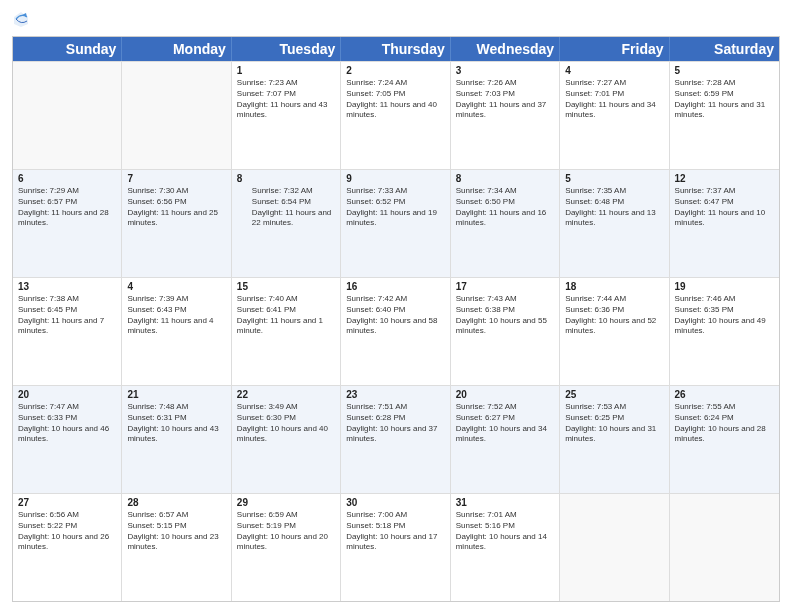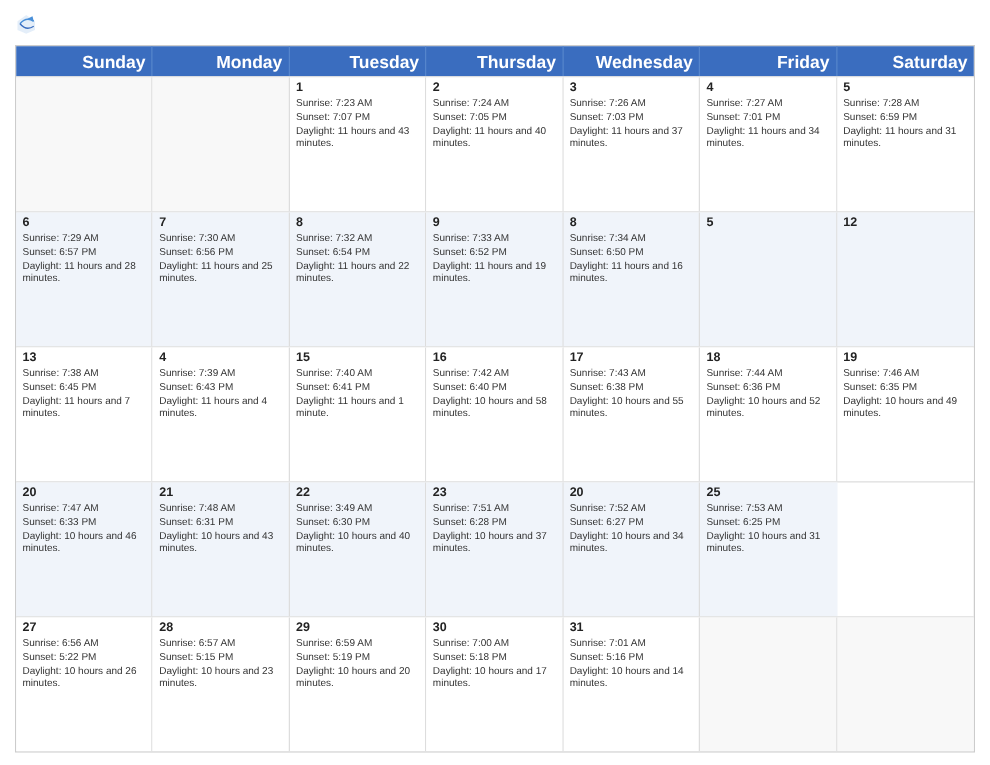--- a/index.html
+++ b/index.html
@@ -185,41 +185,47 @@
 Daylight: 11 hours and 28 minutes.</div>
           </div>
           <div class="cal-cell alt-row">
             <div class="day-num">7</div>
             <div class="day-info" style="white-space: pre-line;">Sunrise: 7:30 AM
 Sunset: 6:56 PM
 Daylight: 11 hours and 25 minutes.</div>
           </div>
           <div class="cal-cell alt-row">
             <div class="day-num">8</div>
-            <div class="day-info" style="white-space: pre-line;">Sunrise: 7:32 AM
+            <div class="day-info" style="white-space: pre-line; margin-left: 15px;">Sunrise: 7:32 AM
 Sunset: 6:54 PM
 Daylight: 11 hours and 22 minutes.</div>
           </div>
           <div class="cal-cell alt-row">
             <div class="day-num">9</div>
             <div class="day-info" style="white-space: pre-line;">Sunrise: 7:33 AM
 Sunset: 6:52 PM
 Daylight: 11 hours and 19 minutes.</div>
           </div>
           <div class="cal-cell alt-row">
             <div class="day-num">8</div>
             <div class="day-info" style="white-space: pre-line;">Sunrise: 7:34 AM
 Sunset: 6:50 PM
 Daylight: 11 hours and 16 minutes.</div>
           </div>
           <div class="cal-cell alt-row">
             <div class="day-num">5</div>
+            <div class="day-info" style="white-space: pre-line;">Sunrise: 7:35 AM
+Sunset: 6:48 PM
+Daylight: 11 hours and 13 minutes.</div>
           </div>
           <div class="cal-cell alt-row">
             <div class="day-num">12</div>
+            <div class="day-info" style="white-space: pre-line;">Sunrise: 7:37 AM
+Sunset: 6:47 PM
+Daylight: 11 hours and 10 minutes.</div>
           </div>
         </div>
         <div class="cal-row">
           <div class="cal-cell">
             <div class="day-num">13</div>
             <div class="day-info" style="white-space: pre-line;">Sunrise: 7:38 AM
 Sunset: 6:45 PM
 Daylight: 11 hours and 7 minutes.</div>
           </div>
           <div class="cal-cell">
@@ -288,20 +294,26 @@
             <div class="day-num">20</div>
             <div class="day-info" style="white-space: pre-line;">Sunrise: 7:52 AM
 Sunset: 6:27 PM
 Daylight: 10 hours and 34 minutes.</div>
           </div>
           <div class="cal-cell alt-row">
             <div class="day-num">25</div>
             <div class="day-info" style="white-space: pre-line;">Sunrise: 7:53 AM
 Sunset: 6:25 PM
 Daylight: 10 hours and 31 minutes.</div>
+          </div>
+          <div class="cal-cell alt-row">
+            <div class="day-num">26</div>
+            <div class="day-info" style="white-space: pre-line;">Sunrise: 7:55 AM
+Sunset: 6:24 PM
+Daylight: 10 hours and 28 minutes.</div>
           </div>
         </div>
         <div class="cal-row">
           <div class="cal-cell">
             <div class="day-num">27</div>
             <div class="day-info" style="white-space: pre-line;">Sunrise: 6:56 AM
 Sunset: 5:22 PM
 Daylight: 10 hours and 26 minutes.</div>
           </div>
           <div class="cal-cell">

